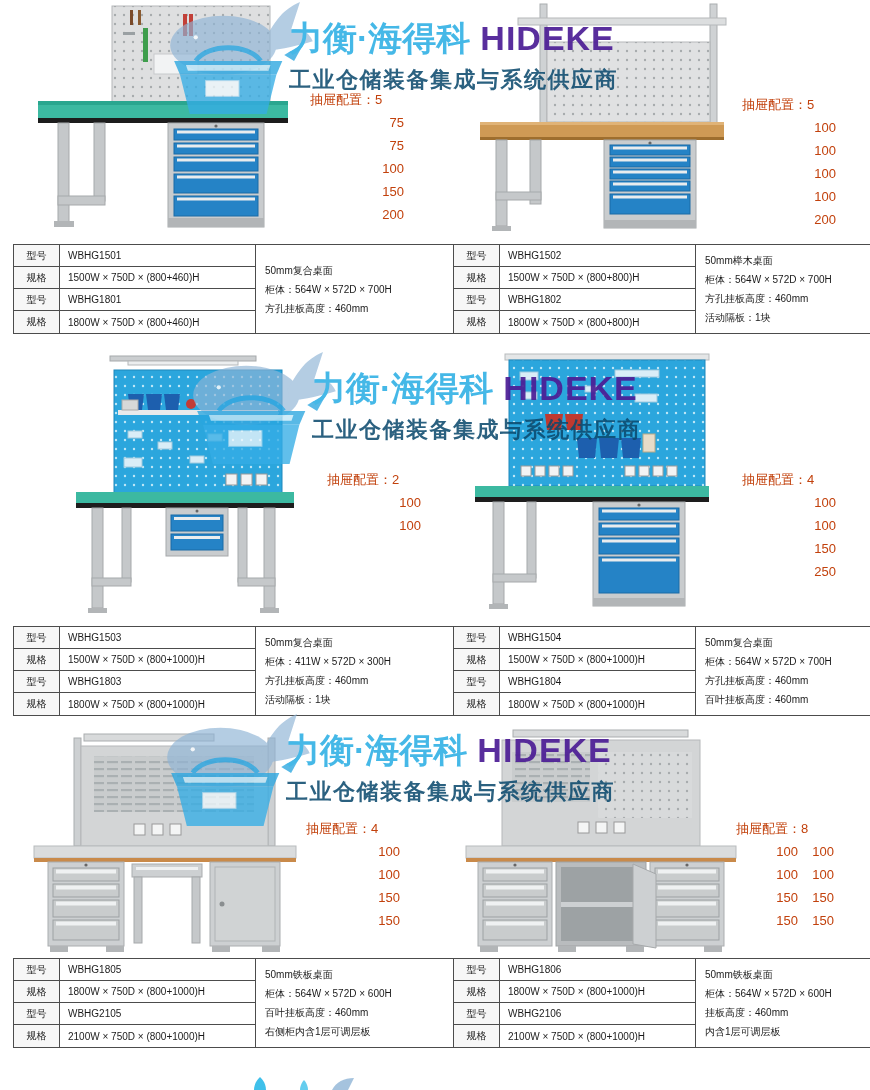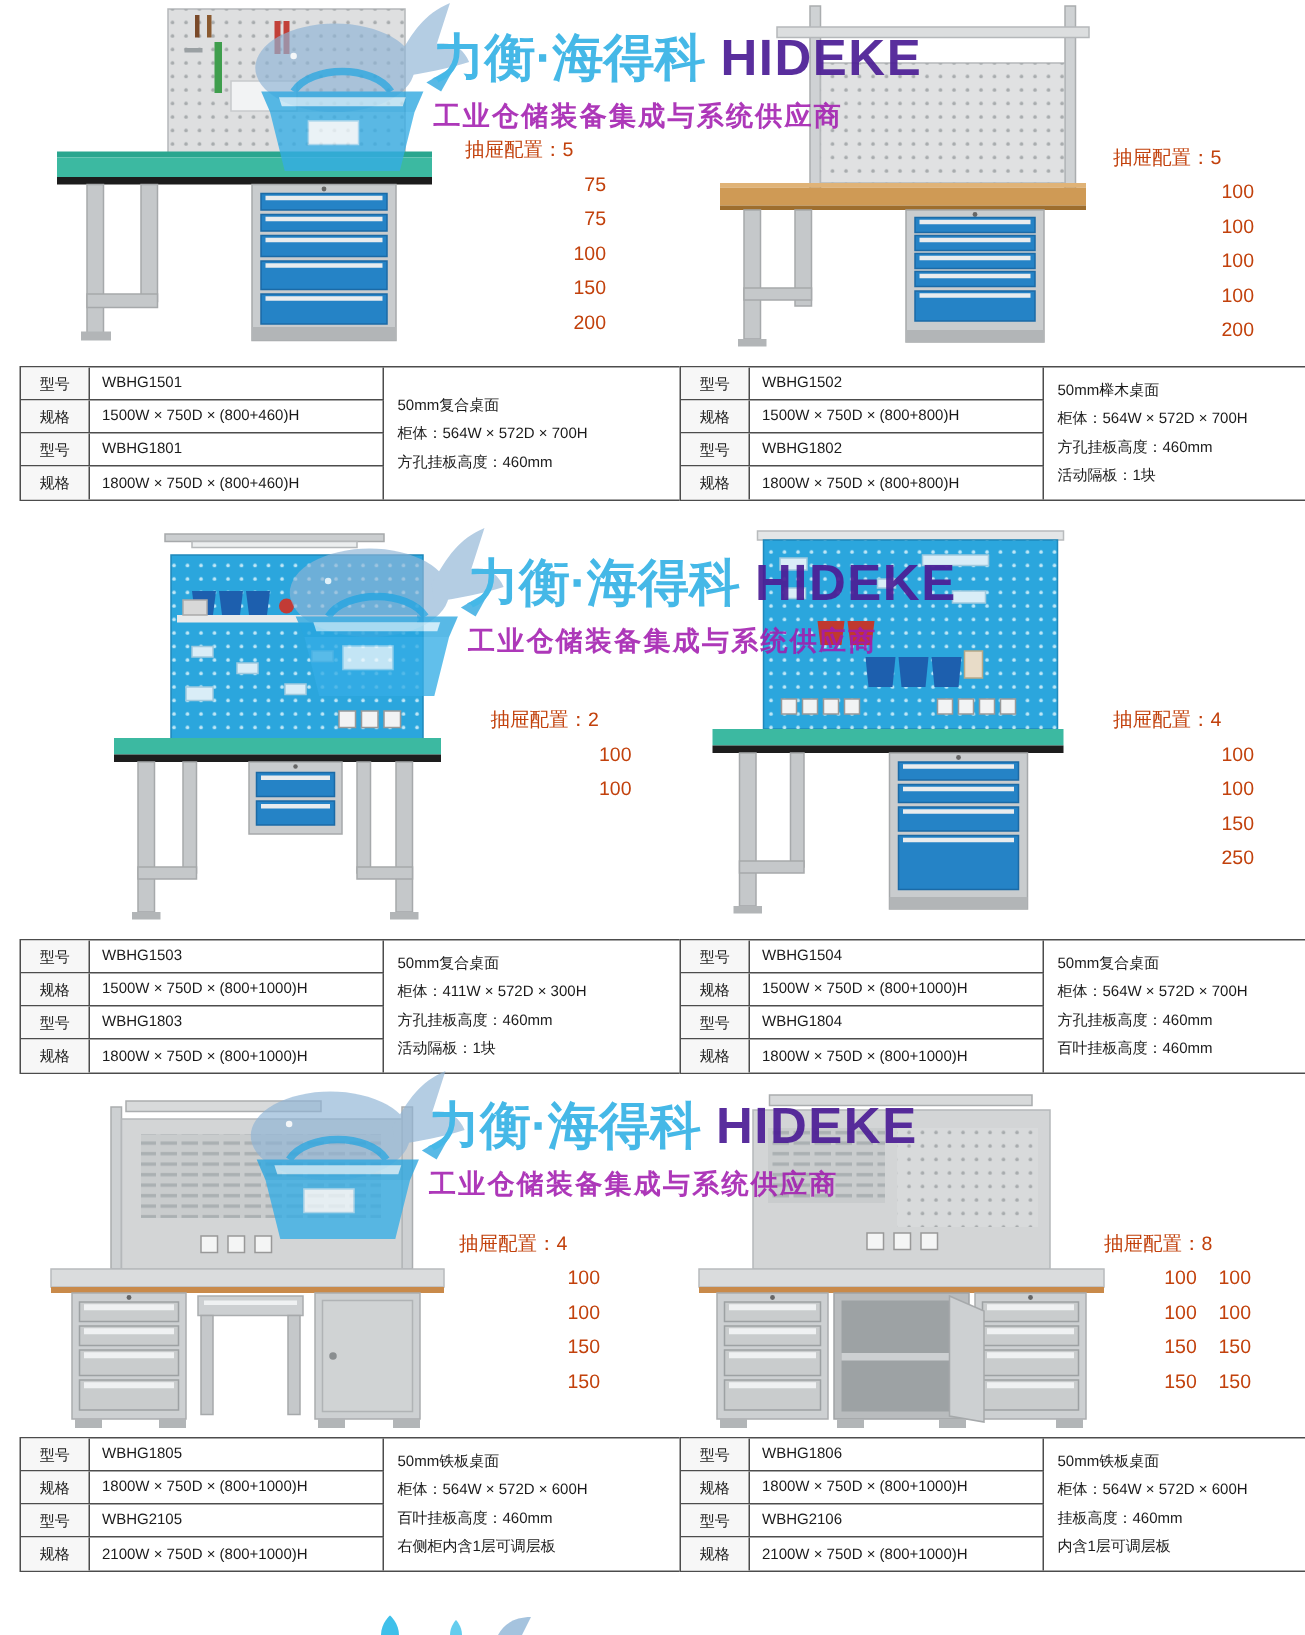--- a/index.html
+++ b/index.html
@@ -25,21 +25,21 @@
   .spec .b0{border-bottom:none}
   .spec .notes{grid-column:3;grid-row:1/5;border-right:none;border-bottom:none;
         flex-direction:column;align-items:flex-start;justify-content:center;
         padding:2px 9px;line-height:19px;white-space:nowrap}
 
   
   .wm{position:absolute;z-index:5;display:flex;align-items:flex-start;pointer-events:none;opacity:.92}
   .wm-text{margin-left:-26px;margin-top:16px}
   .wm-l1{font-size:34px;font-weight:bold;color:#36b3e6;white-space:nowrap}
   .wm-l1 .en{margin-left:10px;color:#4c1d95;letter-spacing:1px}
-  .wm-l2{font-size:18px;font-weight:bold;color:#a21caf;letter-spacing:1.5px;margin-top:3px;white-space:nowrap;opacity:.95}
+  .wm-l2{font-size:22px;font-weight:bold;color:#0c4a6e;letter-spacing:1.5px;margin-top:3px;white-space:nowrap;opacity:.95}
 
   .footnote{position:absolute;z-index:4;left:15px;top:1107px;font-size:13.5px;font-weight:normal;color:#e60012;white-space:nowrap}
 </style>
 </head>
 <body>
 
 <div id="page">
 
   <svg width="0" height="0" style="position:absolute" aria-hidden="true">
     <defs>

